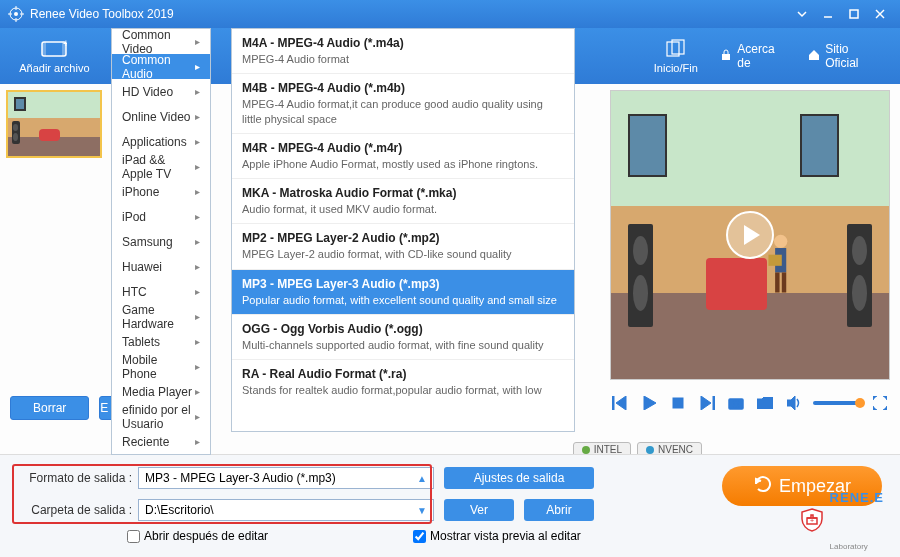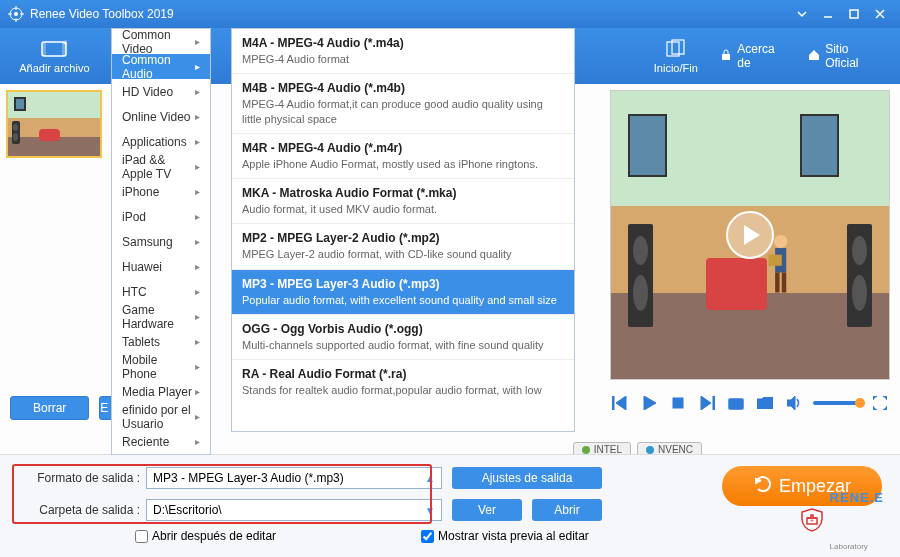--- a/index.html
+++ b/index.html
@@ -50,21 +50,21 @@
 .fi { padding: 7px 10px; border-bottom: 1px solid #eee; cursor: pointer; }
 .fi .ftitle { font-size: 12px; font-weight: bold; color: #222; }
 .fi .fdesc { font-size: 11px; color: #666; margin-top: 2px; line-height: 1.3; }
 .fi.sel { background: #3b8fe6; }
 .fi.sel .ftitle, .fi.sel .fdesc { color: #fff; }
 .fmtsearch { height: 32px; border-top: 1px solid #ddd; display: flex; align-items: center; padding: 0 8px; gap: 6px; font-size: 12px; margin-top: 46px; }
 .fmtsearch input { flex: 1; height: 20px; border: 1px solid #ccc; padding: 0 4px; font-size: 11px; }
 .fmtsearch .clr { cursor: pointer; color: #888; padding: 0 4px; }
 
 
-.bottom { position: absolute; left: 0; right: 0; top: 454px; height: 103px; background: #f5f7fa; border-top: 1px solid #ddd; padding: 10px 20px 6px; }
+.bottom { position: absolute; left: 0; right: 0; top: 454px; height: 103px; background: #f5f7fa; border-top: 1px solid #ddd; padding: 10px 12px 6px; }
 .row { display: flex; align-items: center; height: 26px; margin-bottom: 6px; font-size: 12px; }
 .row .lbl { width: 126px; text-align: right; padding-right: 6px; color: #333; }
 .row .field { height: 22px; border: 1px solid #9ab3d1; background: #fff; padding: 0 6px; display: flex; align-items: center; justify-content: space-between; font-size: 12px; }
 .row .field.sel { width: 296px; }
 .row .field .drop { color: #3b8fe6; font-size: 10px; }
 .row .btn-s { width: 90px; height: 22px; background: #3b8fe6; color: #fff; text-align: center; line-height: 22px; border-radius: 3px; margin-left: 10px; font-size: 12px; cursor: pointer; }
 .row-check { display: flex; gap: 30px; padding-left: 115px; font-size: 12px; align-items: center; }
 .row-check label { display: flex; align-items: center; gap: 4px; }
 .row-check input { width: 13px; height: 13px; }
 

